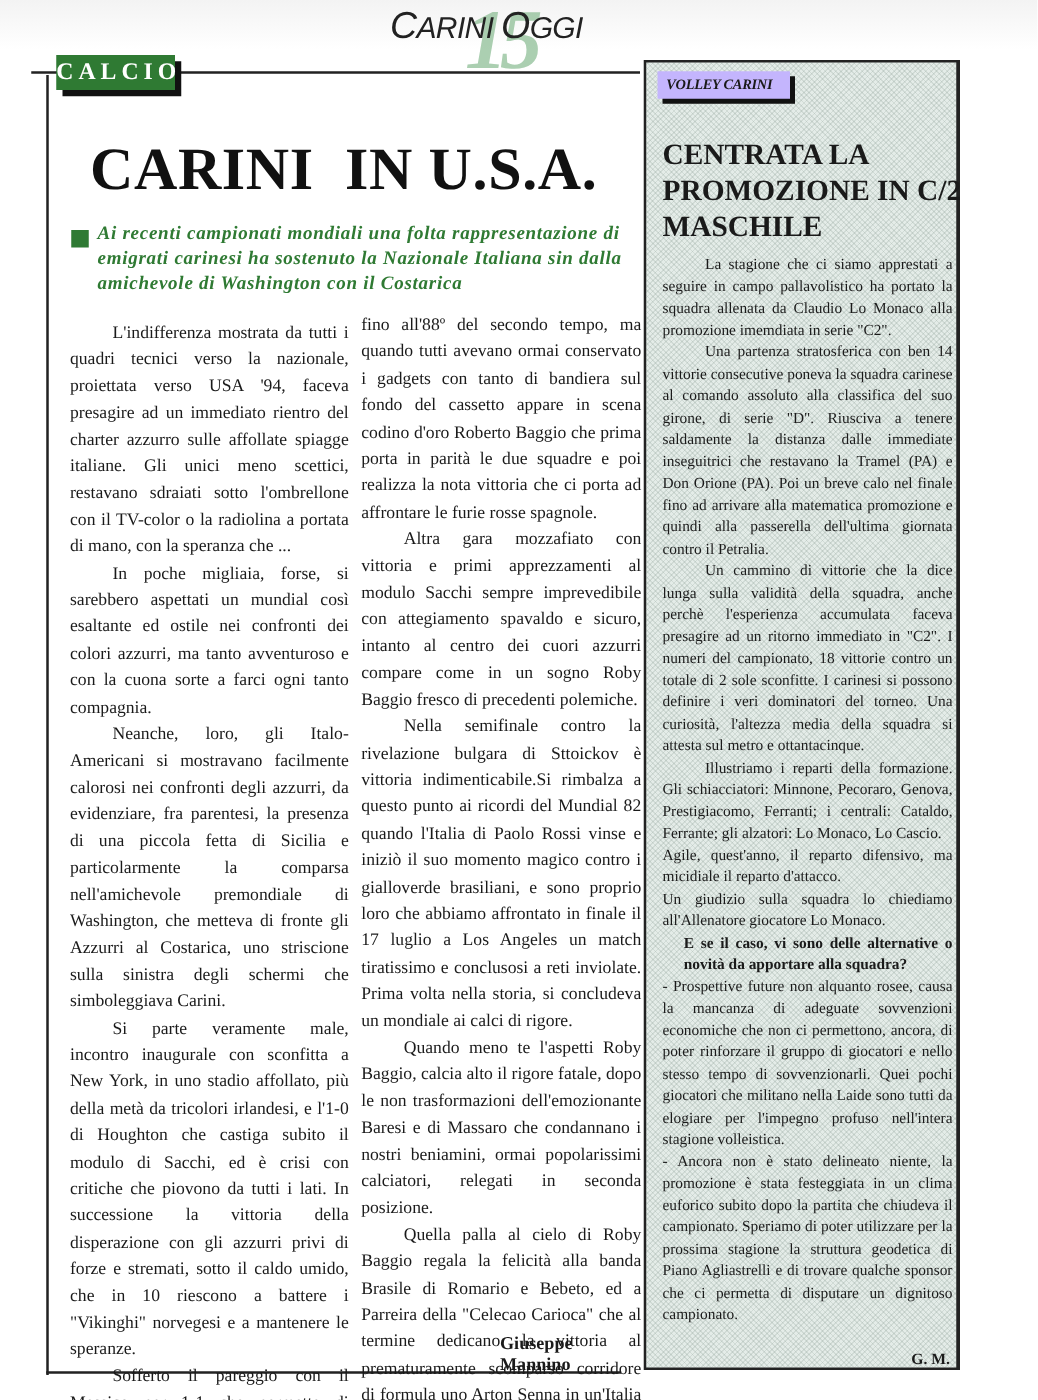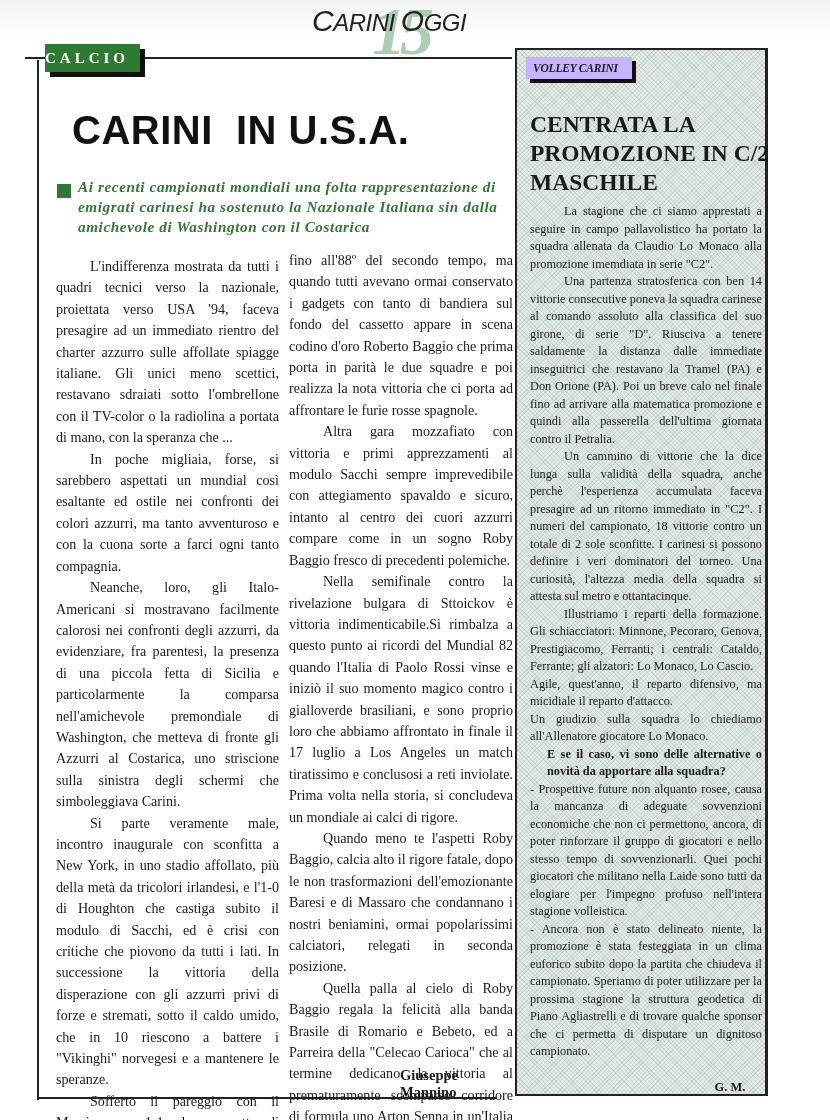--- a/index.html
+++ b/index.html
@@ -16,26 +16,26 @@
     .masthead .big { font-size: 30px; }
 
     
     .top-rule { position: absolute; left: 25px; top: 57px; width: 487px; height: 2px; background: #222; }
     .frame-left { position: absolute; left: 37px; top: 60px; width: 2px; height: 1040px; background: #222; }
     .frame-bottom { position: absolute; left: 37px; top: 1097px; width: 460px; height: 2px; background: #222; }
 
     
     .section-tab { position: absolute; left: 45px; top: 44px; width: 95px; height: 28px;
       background: #2f7a33; box-shadow: 5px 5px 0 #111; }
-    .section-tab span { display: block; color: #fff; font-weight: bold;
-      font-size: 15px; letter-spacing: 4px; line-height: 28px; font-family: "Liberation Serif", serif; }
+    .section-tab span { display: block; text-align: center; color: #fff; font-weight: bold;
+      font-size: 19px; letter-spacing: 4px; line-height: 28px; font-family: "Liberation Serif", serif; }
 
     
-    .headline { position: absolute; left: 72px; top: 108px; font-size: 40px; font-weight: bold;
-      font-family: Liberation Sans, sans-serif; letter-spacing: 0.5px; color: #111; white-space: pre; }
+    .headline { position: absolute; left: 72px; top: 108px; font-size: 48px; font-weight: bold;
+      font-family: Liberation Serif, serif; letter-spacing: 0.5px; color: #111; white-space: pre; }
 
     
     .lead-marker { position: absolute; left: 57px; top: 184px; width: 14px; height: 14px; background: #2f7a33; }
     .lead { position: absolute; left: 78px; top: 177px; width: 430px; font-size: 15.2px; line-height: 20px;
       color: #2f7a33; font-style: italic; font-weight: bold; letter-spacing: 0.6px; }
 
     
     .col { position: absolute; font-size: 14.1px; line-height: 21.4px; text-align: justify; color: #1a1a1a; }
     .col p { text-indent: 34px; }
     .col1 { left: 56px; top: 256px; width: 223px; }
@@ -55,21 +55,21 @@
     .sidebar-tab span { display: block; font-size: 11.5px; font-weight: bold; font-style: italic; line-height: 22px;
       padding-left: 7px; letter-spacing: -0.2px; font-family: "Liberation Serif", serif; }
     .side-headline { position: absolute; left: 530px; top: 110px; width: 271px; font-size: 23.5px;
       line-height: 29px; font-weight: bold; color: #1a1a1a; font-family: "Liberation Serif", serif; }
     .side-col { position: absolute; left: 530px; top: 203px; width: 232px; font-size: 12.3px; line-height: 17.5px;
       text-align: justify; color: #1a1a1a; }
     .side-col p { text-indent: 34px; }
     .side-col p.noindent { text-indent: 0; }
     .side-col p.q { font-weight: bold; text-indent: 0; margin-left: 17px; }
     .side-col p.q.ind { text-indent: 34px; }
-    .side-sign { position: absolute; left: 700px; top: 1080px; width: 60px; text-align: center;
+    .side-sign { position: absolute; left: 700px; top: 1080px; width: 60px; text-align: right;
       font-size: 12.5px; font-weight: bold; }
   </style>
 </head>
 <body>
 
 <div class="top-shade"></div>
 
 <div class="bignum">15</div>
 <div class="masthead">
   <span class="big">C</span><span>ARINI </span><span class="big">O</span><span>GGI</span>

